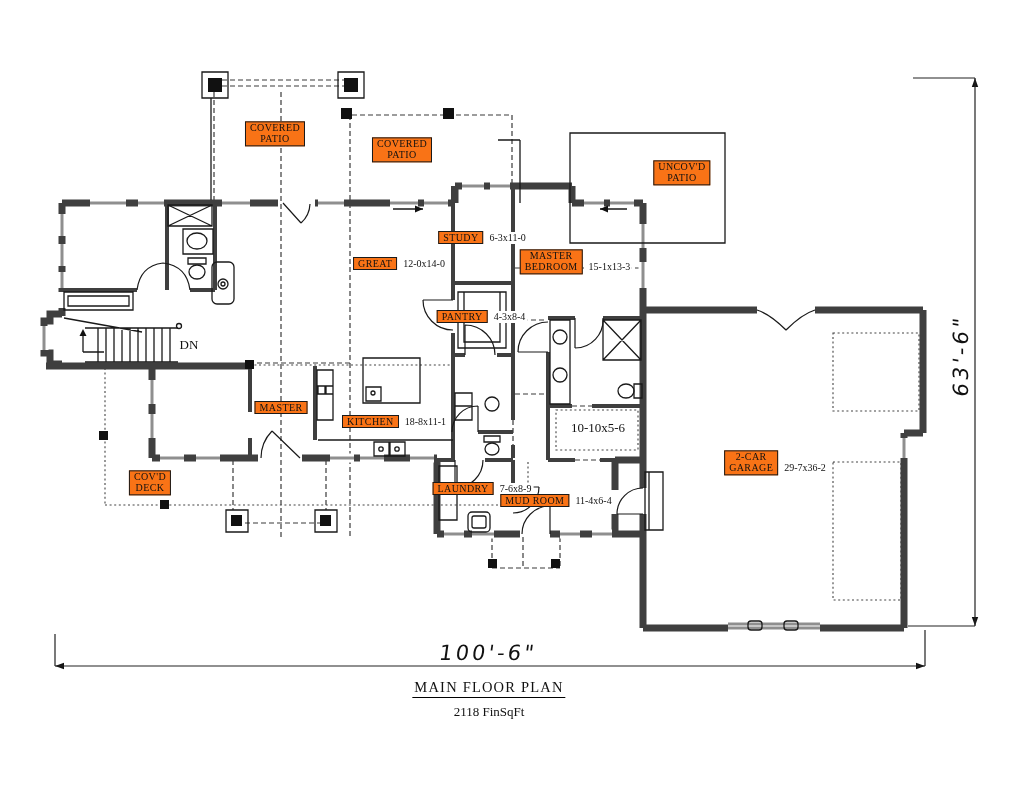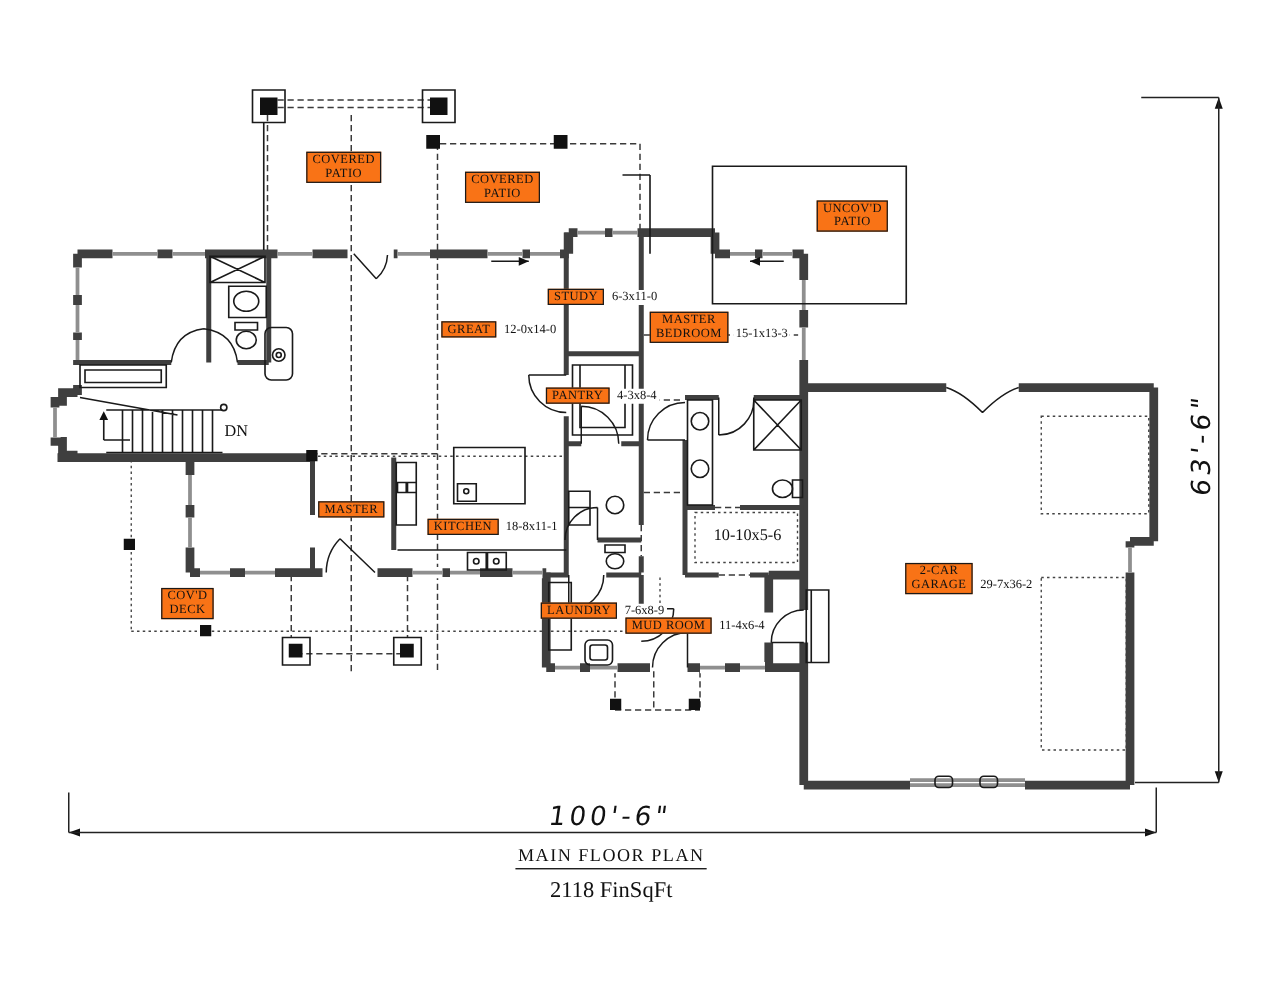--- a/index.html
+++ b/index.html
@@ -11,21 +11,21 @@
          font-size:10px;line-height:1.13;letter-spacing:.4px;white-space:pre-line;}
   .rdim{font-size:10px;line-height:1.15;margin-top:3px;background:#fff;display:inline-block;padding:0 2px;}
   .plain{position:absolute;transform:translate(-50%,-50%);font-size:13px;z-index:5;background:#fff;}
   .hand{position:absolute;transform:translate(-50%,-50%) skewX(-8deg);
         font-family:"DejaVu Sans",sans-serif;font-size:21px;letter-spacing:3px;color:#111;z-index:5;}
   .hand.vert{transform:translate(-50%,-50%) rotate(-90deg) skewX(-8deg);}
   .titleblock{position:absolute;left:489px;top:699px;transform:translate(-50%,-50%);
               text-align:center;z-index:5;}
   .title{font-size:14.5px;letter-spacing:1.2px;border-bottom:1.2px solid #000;
          display:inline-block;padding:0 2px 1px 2px;}
-  .subtitle{font-size:18px;margin-top:6px;}
+  .subtitle{font-size:13px;margin-top:6px;}
 </style>
 </head>
 <body>
 
 <div class="stage">
 
   <svg width="1024" height="791" viewBox="0 0 1024 791">
 
     <g stroke="#3a3a3a" stroke-width="1.2" fill="none" stroke-dasharray="5,3">
       <path d="M214,80 H350 M214,86 H350 M214,92 V200 M281,92 V537 M350,115 V537

